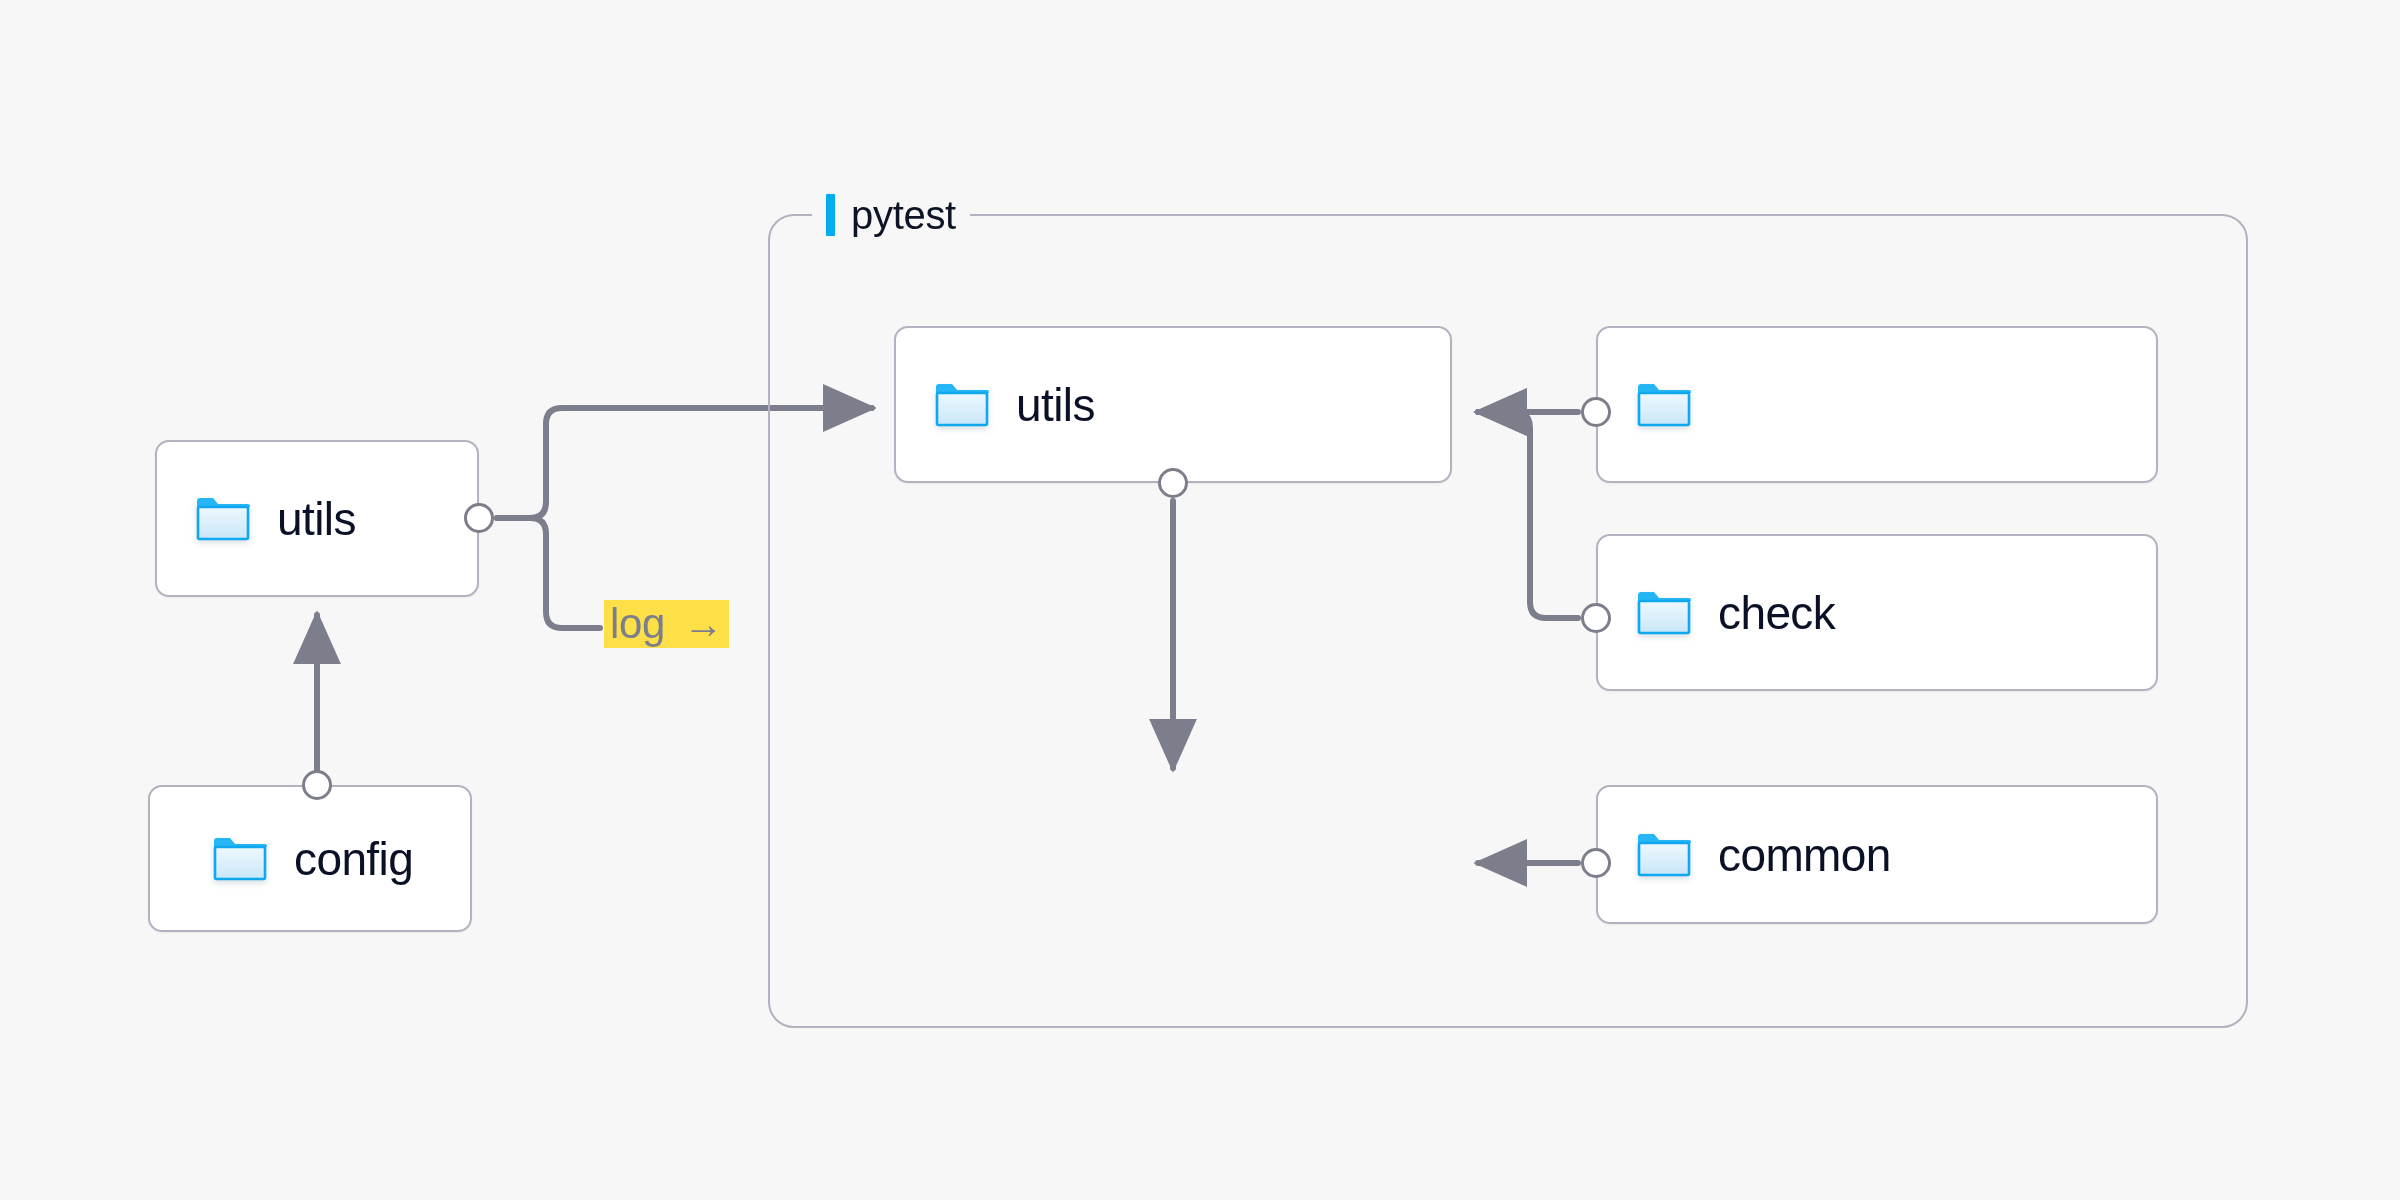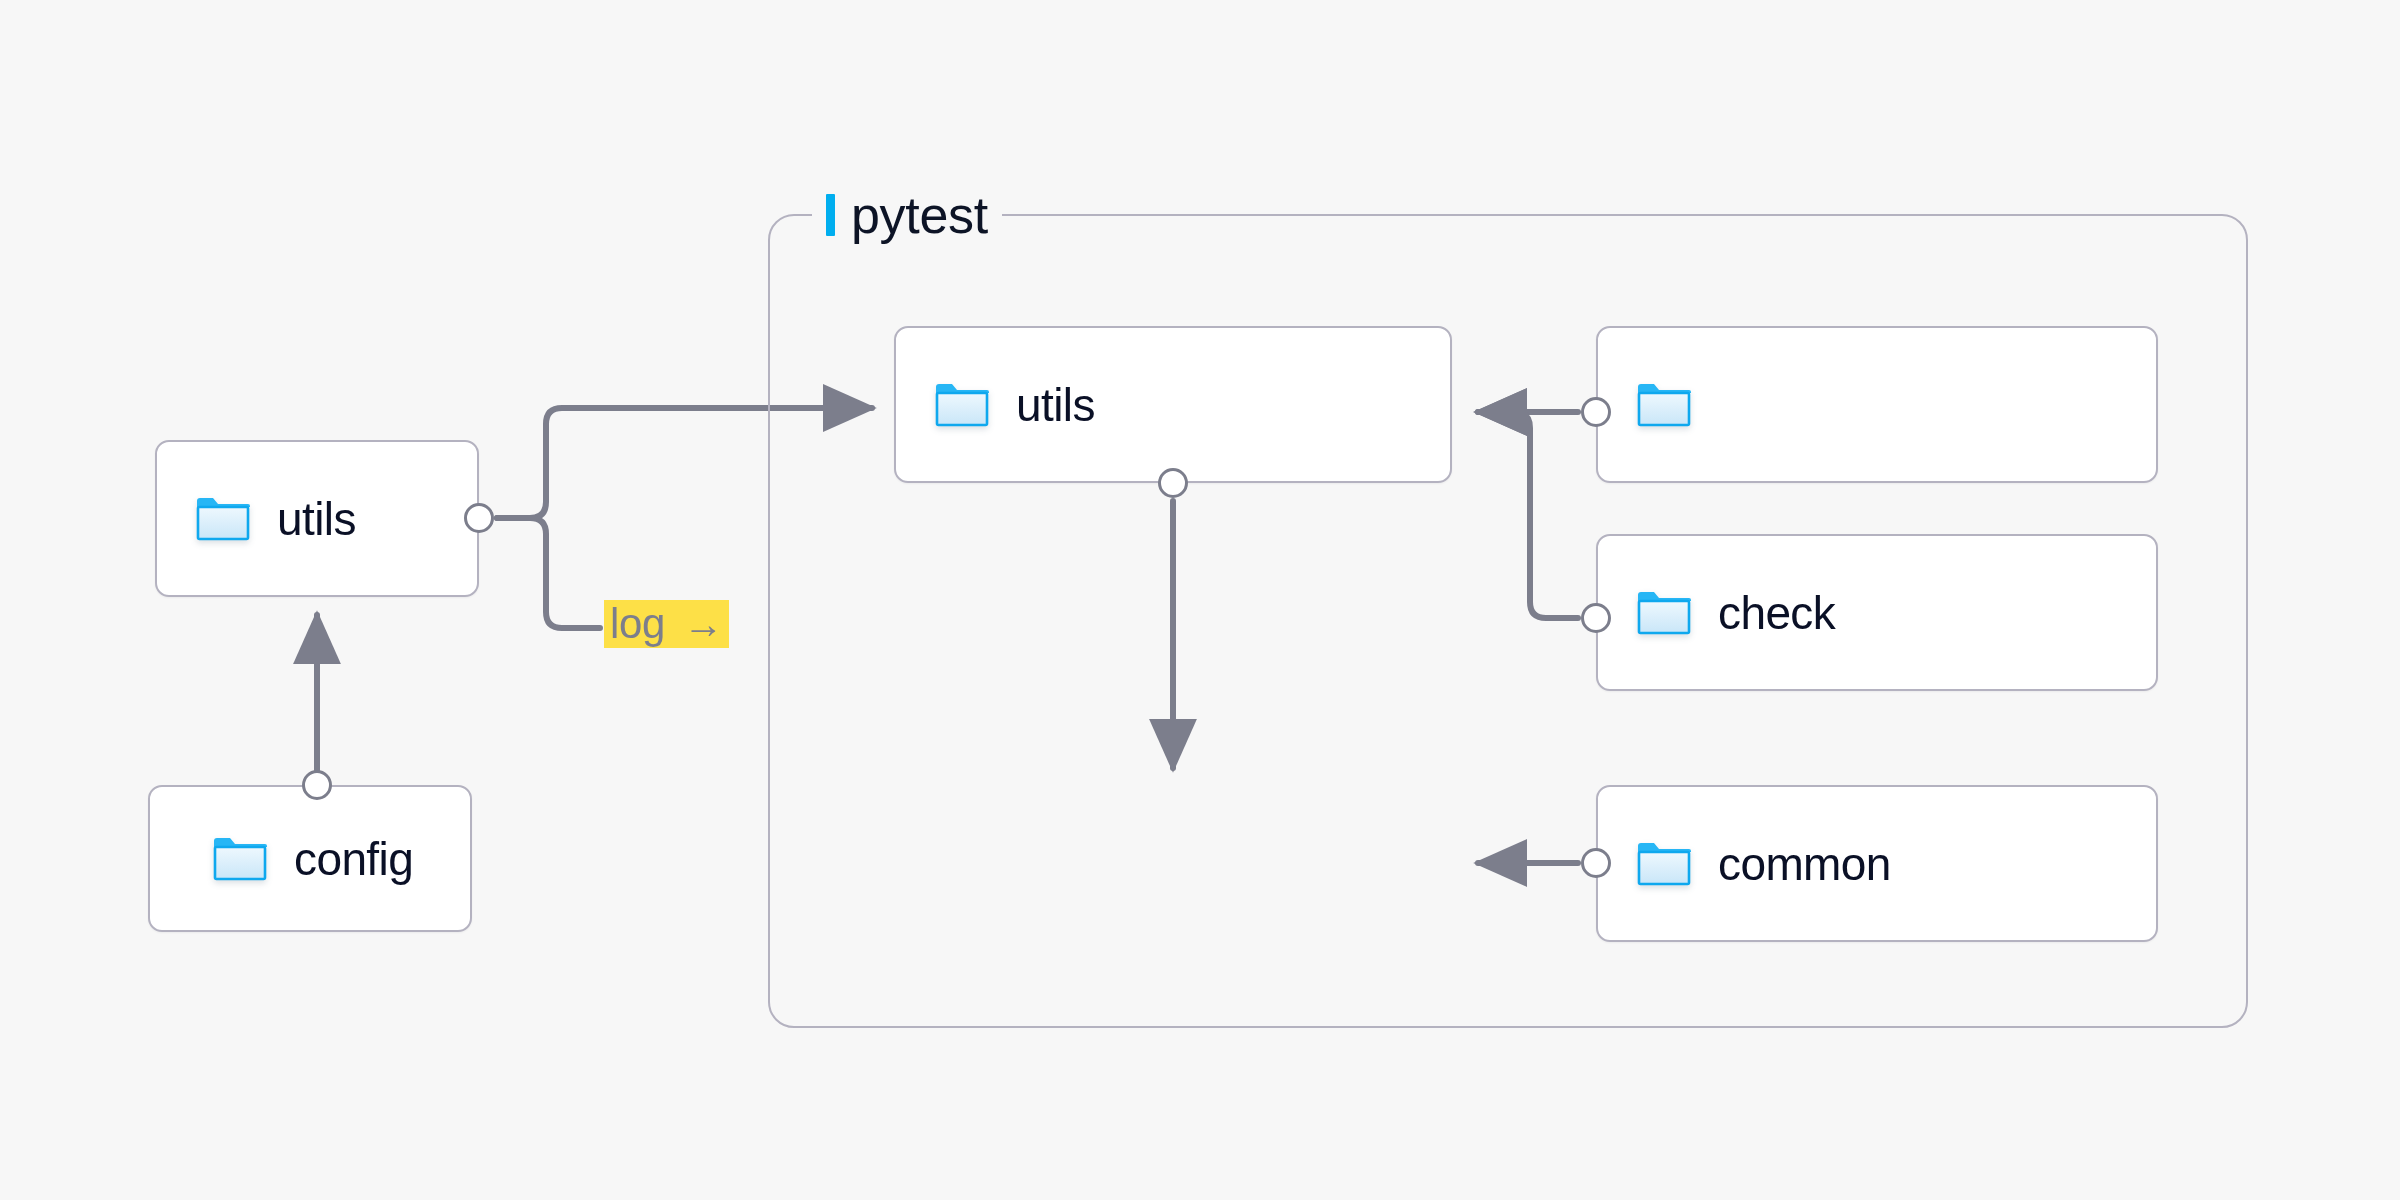--- a/index.html
+++ b/index.html
@@ -46,21 +46,21 @@
     box-sizing: border-box;
   }
   .group-accent {
     width: 9px;
     height: 42px;
     background: #00AEEF;
     border-radius: 1px;
     flex: 0 0 auto;
   }
   .group-title {
-    font-size: 52px;
+    font-size: 40px;
     color: #0d1426;
     letter-spacing: -0.3px;
     white-space: nowrap;
   }
 
   
   .node {
     position: absolute;
     box-sizing: border-box;
     background: #ffffff;
@@ -211,21 +211,21 @@
     <div class="node-inner">
       <svg class="folder-icon" viewBox="0 0 56 46">
         <path d="M2,10 L2,5 Q2,2 5,2 L18,2 L23,8 L53,8 Q55,8 55,10 L55,11 L2,11 Z" fill="#27B6F5"></path>
         <rect x="3" y="11" width="50" height="32" rx="1.5" fill="url(#folderGrad)" stroke="#0FA8EE" stroke-width="2.6"></rect>
       </svg>
       <span class="node-label">check</span>
     </div>
   </div>
   <div class="port" style="left:1581px; top:603px;"></div>
 
-  <div class="node" style="left:1596px; top:785px; width:562px; height:157px;">
+  <div class="node" style="left:1596px; top:785px; width:562px; height:139px;">
     <div class="node-inner">
       <svg class="folder-icon" viewBox="0 0 56 46">
         <path d="M2,10 L2,5 Q2,2 5,2 L18,2 L23,8 L53,8 Q55,8 55,10 L55,11 L2,11 Z" fill="#27B6F5"></path>
         <rect x="3" y="11" width="50" height="32" rx="1.5" fill="url(#folderGrad)" stroke="#0FA8EE" stroke-width="2.6"></rect>
       </svg>
       <span class="node-label">common</span>
     </div>
   </div>
   <div class="port" style="left:1581px; top:848px;"></div>
 

